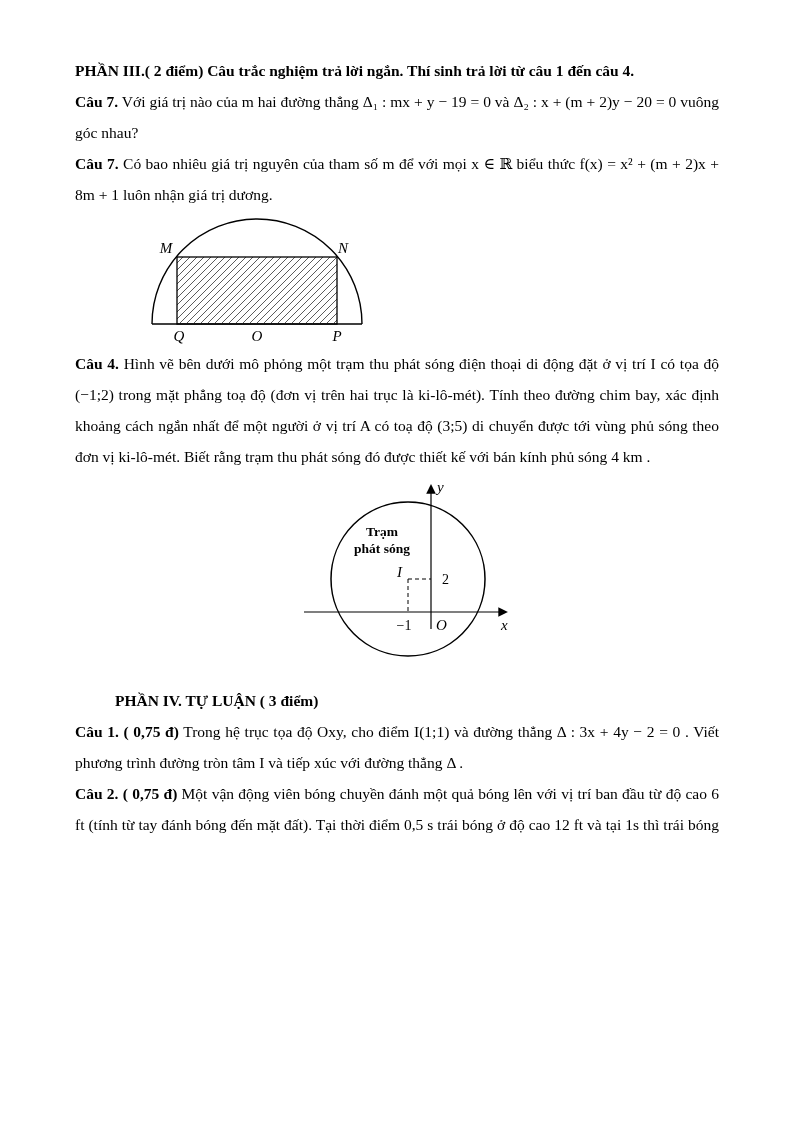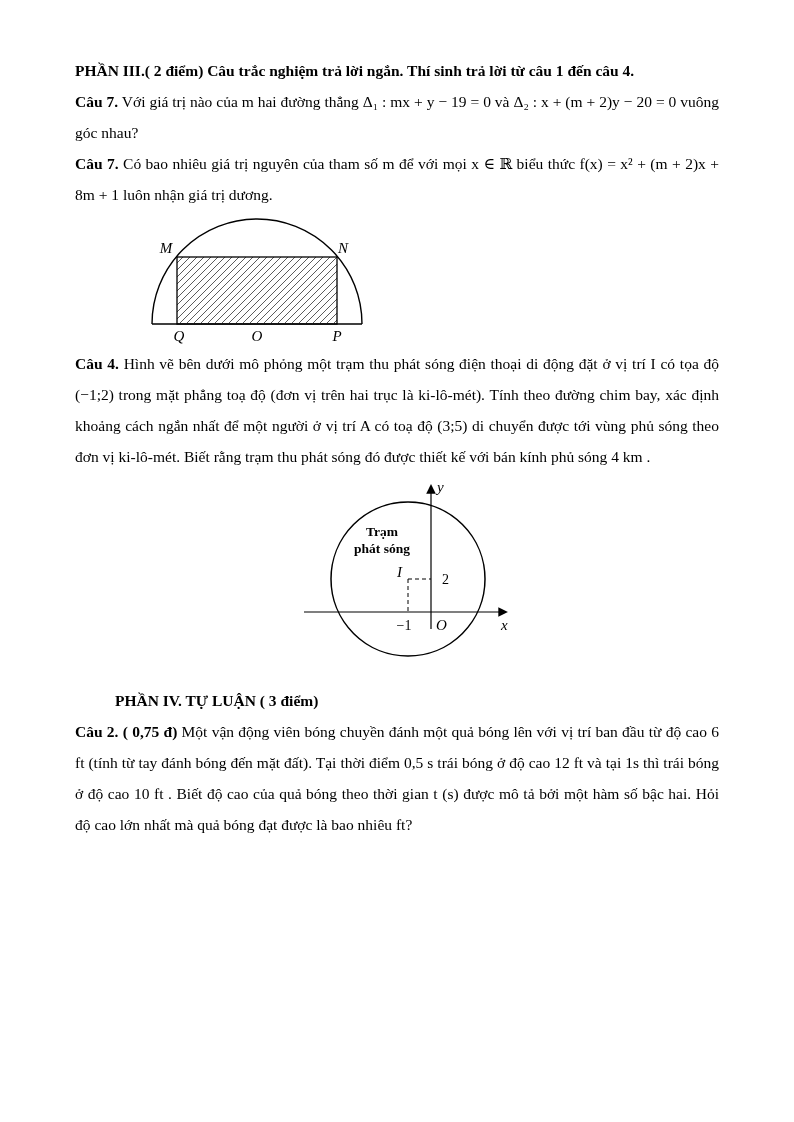--- a/index.html
+++ b/index.html
@@ -75,20 +75,21 @@
         <text x="148" y="110" font-size="14">2</text>
         <text x="110" y="156" font-size="14" text-anchor="middle">−1</text>
         <text x="142" y="156" font-size="15" font-style="italic">O</text>
         <text x="207" y="156" font-size="15" font-style="italic">x</text>
         <text x="143" y="18" font-size="15" font-style="italic">y</text>
       </svg>
     </div>
 
     <p class="heading part4-heading">PHẦN IV. TỰ LUẬN ( 3 điểm)</p>
 
+    <p><span class="qlabel">Câu 1. ( 0,75 đ)</span><span> Trong hệ trục tọa độ Oxy, cho điểm I(1;1) và đường thẳng Δ : 3x + 4y − 2 = 0 . Viết phương trình đường tròn tâm I và tiếp xúc với đường thẳng Δ .</span></p>
 
     <p><span class="qlabel">Câu 2. ( 0,75 đ)</span><span> Một vận động viên bóng chuyền đánh một quả bóng lên với vị trí ban đầu từ độ cao 6 ft (tính từ tay đánh bóng đến mặt đất). Tại thời điểm 0,5 s trái bóng ở độ cao 12 ft và tại 1s thì trái bóng ở độ cao 10 ft . Biết độ cao của quả bóng theo thời gian t (s) được mô tả bởi một hàm số bậc hai. Hỏi độ cao lớn nhất mà quả bóng đạt được là bao nhiêu ft?</span></p>
 
   </div>
 
   <div class="footer">
     <span>Mã đề 0101</span>
     <span>Trang 5/4</span>
   </div>
 </div>

